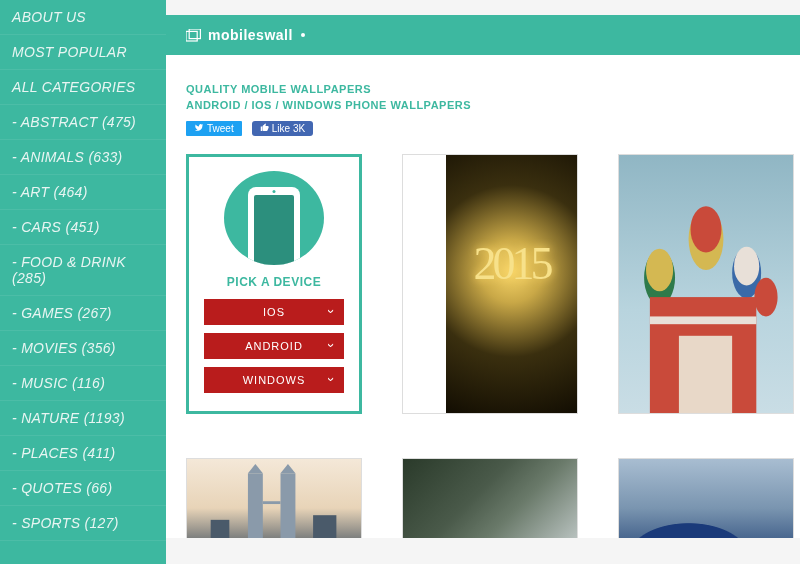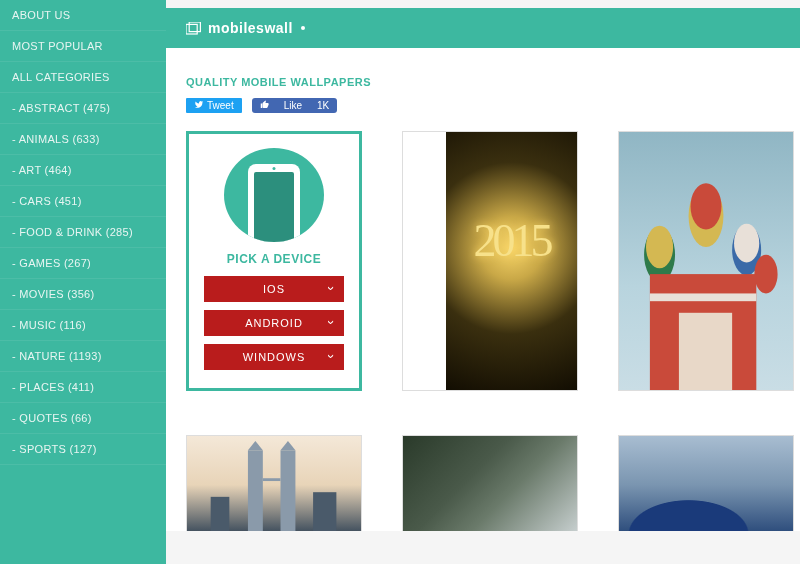--- a/index.html
+++ b/index.html
@@ -6,41 +6,41 @@
     body { font-family: Arial, sans-serif; background: #f5f5f5; width: 800px; height: 564px; overflow: hidden; }
     
     .sidebar {
       position: absolute; left: 0; top: 0; width: 166px; height: 564px;
       background: #3db8a0; color: #fff;
     }
     .sidebar-menu-header {
       padding: 10px 12px; font-size: 13px; color: #e8f5f2; border-bottom: 1px solid rgba(255,255,255,0.1);
     }
     .sidebar-item {
-      padding: 9px 12px; font-size: 11px; color: #e8f5f2; border-bottom: 1px solid rgba(255,255,255,0.08);
-      cursor: pointer; letter-spacing: 0.3px;
+      padding: 9px 12px; font-size: 14px; color: #e8f5f2; border-bottom: 1px solid rgba(255,255,255,0.08);
+      cursor: pointer; letter-spacing: 0.3px; font-style: italic;
     }
     
     .main {
-      position: absolute; left: 166px; top: 8px; right: 0; height: 523px;
+      position: absolute; left: 166px; top: 15px; right: 0; height: 523px;
       background: #fff; overflow: hidden;
     }
     .topbar {
       height: 40px; background: #3db8a0; display: flex; align-items: center; padding: 0 20px;
     }
     .logo { display: flex; align-items: center; gap: 6px; color: #fff; }
     .logo-icon { width: 16px; height: 14px; }
     .logo-text { font-size: 14px; font-weight: 600; letter-spacing: 0.5px; }
     
     .content { padding: 28px 20px; }
     .heading-line { font-size: 11px; font-weight: 700; color: #3db8a0; letter-spacing: 0.5px; margin-bottom: 4px; }
     
     .social-row { display: flex; gap: 10px; margin-top: 10px; margin-bottom: 18px; }
     .tweet-btn { background: #1da1f2; color: #fff; font-size: 10px; padding: 2px 8px; border-radius: 1px; border: none; cursor: pointer; display: flex; align-items: center; gap: 3px; }
-    .fb-like { background: #4267b2; color: #fff; font-size: 10px; padding: 2px 8px; border-radius: 3px; border: none; cursor: pointer; display: flex; align-items: center; gap: 15px; }
+    .fb-like { background: #4267b2; color: #fff; font-size: 10px; padding: 2px 8px; border-radius: 3px; border: none; cursor: pointer; display: flex; align-items: center; gap: 3px; }
     
     .grid { display: grid; grid-template-columns: repeat(3, 176px); gap: 44px 40px; }
     .card { width: 176px; height: 260px; border: 1px solid #ddd; overflow: hidden; position: relative; }
     
     .device-picker {
       border: 3px solid #3db8a0; background: #fff; display: flex; flex-direction: column;
       align-items: center; padding: 14px 8px 10px; height: 260px; width: 176px;
     }
     .device-circle {
       width: 100px; height: 100px; border-radius: 50%; background: #3db8a0;
@@ -117,38 +117,39 @@
             <rect x="4" y="0" width="14" height="12" fill="none" stroke="#fff" stroke-width="1.5"></rect>
           </svg>
       </span>
       <span class="logo-text">mobileswall</span>
       <span style="width:4px;height:4px;background:#fff;border-radius:50%;margin-left:2px;"></span>
     </div>
   </div>
 
   <div class="content">
     <div class="heading-line">QUALITY MOBILE WALLPAPERS</div>
+    <div class="heading-line">ANDROID / IOS / WINDOWS PHONE WALLPAPERS</div>
 
     <div class="social-row">
       <button class="tweet-btn">
         <span>
           <svg width="10" height="9" viewBox="0 0 24 24" fill="#fff">
               <path d="M23 3a10.9 10.9 0 01-3.14 1.53A4.48 4.48 0 0012 8v1A10.66 10.66 0 013 4s-4 9 5 13a11.64 11.64 0 01-7 2c9 5 20 0 20-11.5a4.5 4.5 0 00-.08-.83A7.72 7.72 0 0023 3z"></path>
             </svg>
         </span>
         <span>Tweet</span>
       </button>
       <button class="fb-like">
         <span>
           <svg width="9" height="9" viewBox="0 0 24 24" fill="#fff">
               <path d="M2 21h4V9H2v12zM23 10c0-1.1-.9-2-2-2h-6.31l.95-4.57L15.67 3c0-.41-.17-.79-.44-1.06L14.17 1 7.59 7.59C7.22 7.95 7 8.45 7 9v10c0 1.1.9 2 2 2h9c.83 0 1.54-.5 1.84-1.22l3.02-7.05c.09-.23.14-.47.14-.73v-2z"></path>
             </svg>
         </span>
         <span>Like</span>
-        <span>1K</span>
+        <span>3K</span>
       </button>
     </div>
 
     <div class="grid">
 
       <div class="device-picker">
         <div class="device-circle">
           <div class="phone-shape"></div>
         </div>
         <div class="picker-title">PICK A DEVICE</div>

